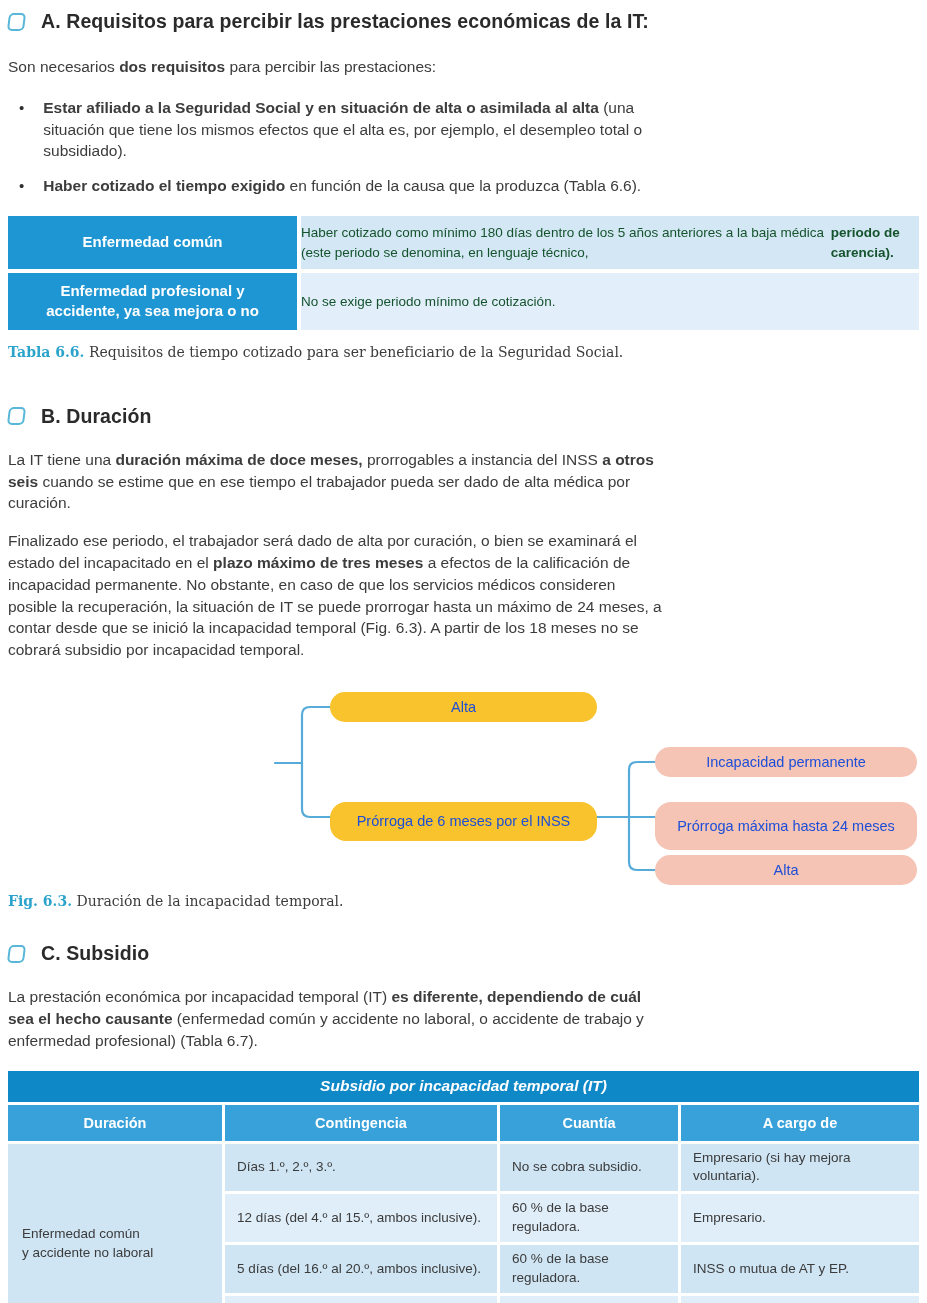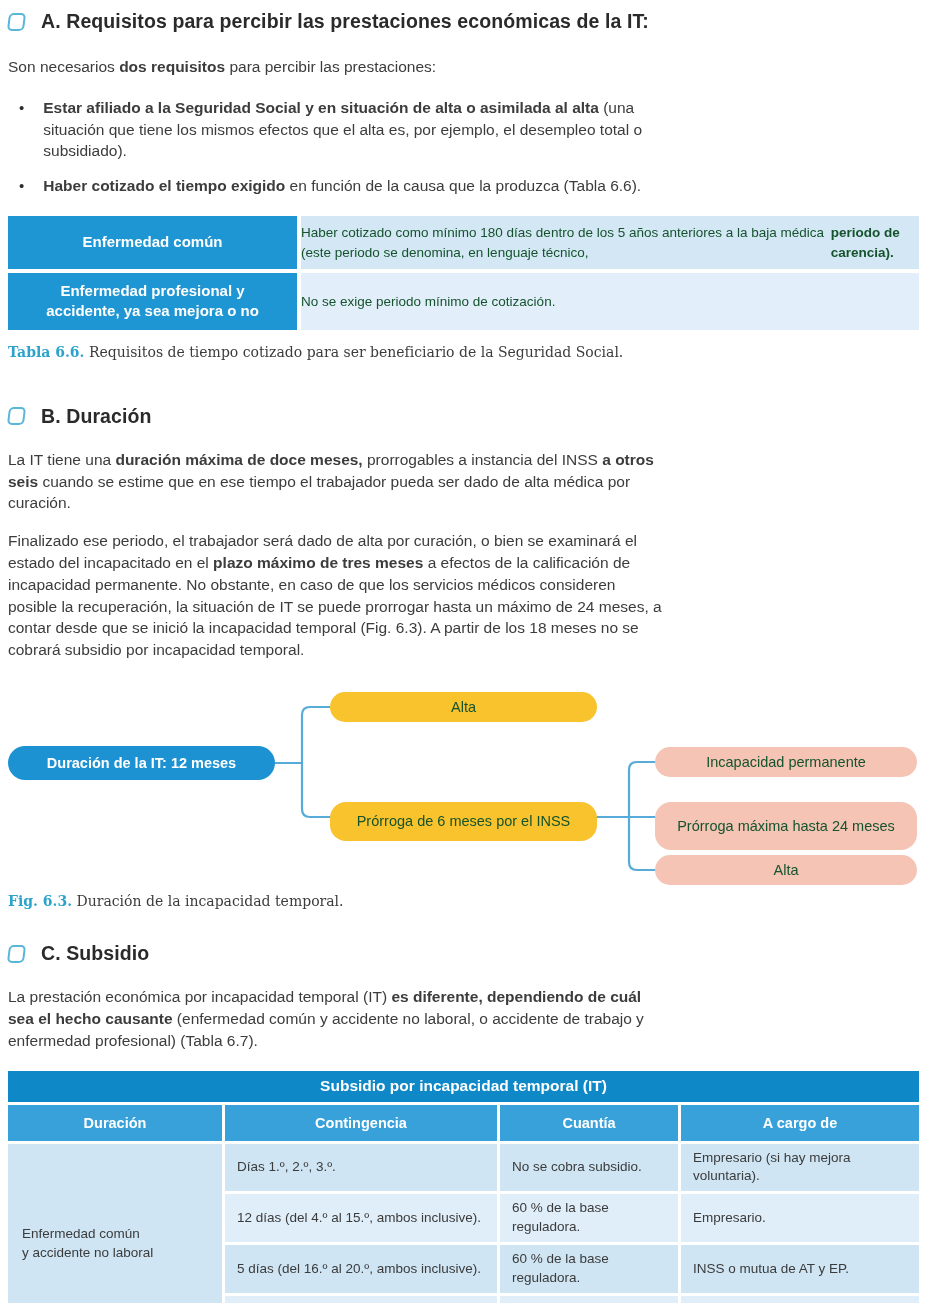--- a/index.html
+++ b/index.html
@@ -56,30 +56,30 @@
     display:flex; align-items:center; padding:7px 0; min-height:50px;
   }
   .t66 .shade1 { background:#d4e7f4; }
   .t66 .shade2 { background:#e2effa; }
   .t66 .r2 { min-height:54px; }
   
   .fig { position:relative; height:200px; margin-top:24px; }
   .fig svg { position:absolute; left:0; top:0; }
   .pill {
     position:absolute; display:flex; align-items:center; justify-content:center;
-    font-size:14.5px; text-align:center; border-radius:16px; color:#14532d;
+    font-size:14.5px; text-align:center; border-radius:16px; color:#1d4ed8;
   }
   .pill.blue { background:#1d92d2; color:#fff; font-weight:700; border-radius:17px; }
   .pill.yellow { background:#f8c32c; }
   .pill.pink { background:#f5c4b5; }
   
   .t67 { display:grid; grid-template-columns:214px 272px 178px 1fr; gap:3px; margin-top:19px; background:#fff; }
   .t67 .title {
     grid-column:1 / -1; background:#0f88c8; color:#fff; font-weight:700; font-size:15.5px;
-    display:flex; align-items:center; justify-content:center; min-height:31px; padding:4px;
+    display:flex; align-items:center; justify-content:center; min-height:31px; padding:4px;font-style:italic;
   }
   .t67 .th {
     background:#38a1d9; color:#fff; font-weight:700; font-size:14.5px;
     display:flex; align-items:center; justify-content:center; text-align:center;
     min-height:36px; padding:4px 8px;
   }
   .t67 .td {
     font-size:13.5px; line-height:1.4; color:#3b3b3b;
     display:flex; align-items:center; padding:5px 12px; min-height:31px;
   }
@@ -131,21 +131,20 @@
   <div class="fig">
     <svg width="911" height="200" viewBox="0 0 911 200">
       <g stroke="#56abd9" stroke-width="2.2" fill="none" stroke-linecap="round">
         <path d="M267 78 H294"></path>
         <path d="M322 22 H302 Q294 22 294 30 V124 Q294 132 302 132 H322"></path>
         <path d="M589 132 H621"></path>
         <path d="M647 77 H629 Q621 77 621 85 V177 Q621 185 629 185 H647"></path>
         <path d="M621 132 H647"></path>
       </g>
     </svg>
-    <div class="pill blue" style="left:0px;   top:61px;  width:267px; height:34px;">Duración de la IT: 12 meses</div>
     <div class="pill yellow" style="left:322px; top:7px;   width:267px; height:30px;">Alta</div>
     <div class="pill yellow" style="left:322px; top:117px; width:267px; height:39px;">Prórroga de 6 meses por el INSS</div>
     <div class="pill pink" style="left:647px; top:62px;  width:262px; height:30px;">Incapacidad permanente</div>
     <div class="pill pink" style="left:647px; top:117px; width:262px; height:48px;">Prórroga máxima hasta 24 meses</div>
     <div class="pill pink" style="left:647px; top:170px; width:262px; height:30px;">Alta</div>
   </div>
   <p class="caption cap-fig"><span class="cap-label">Fig. 6.3.</span><span> Duración de la incapacidad temporal.</span></p>
 
   <div class="sec-head mt-c">
     <span class="chk"></span>

